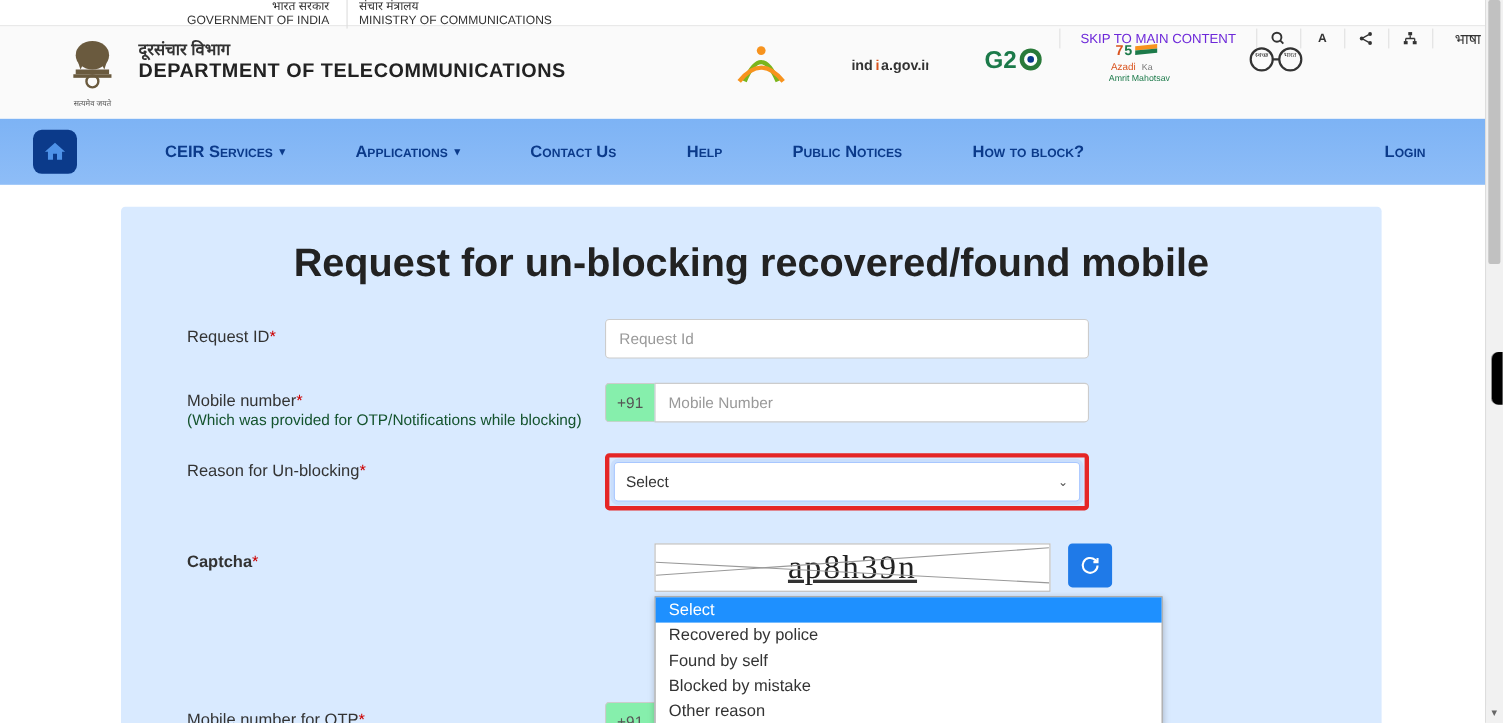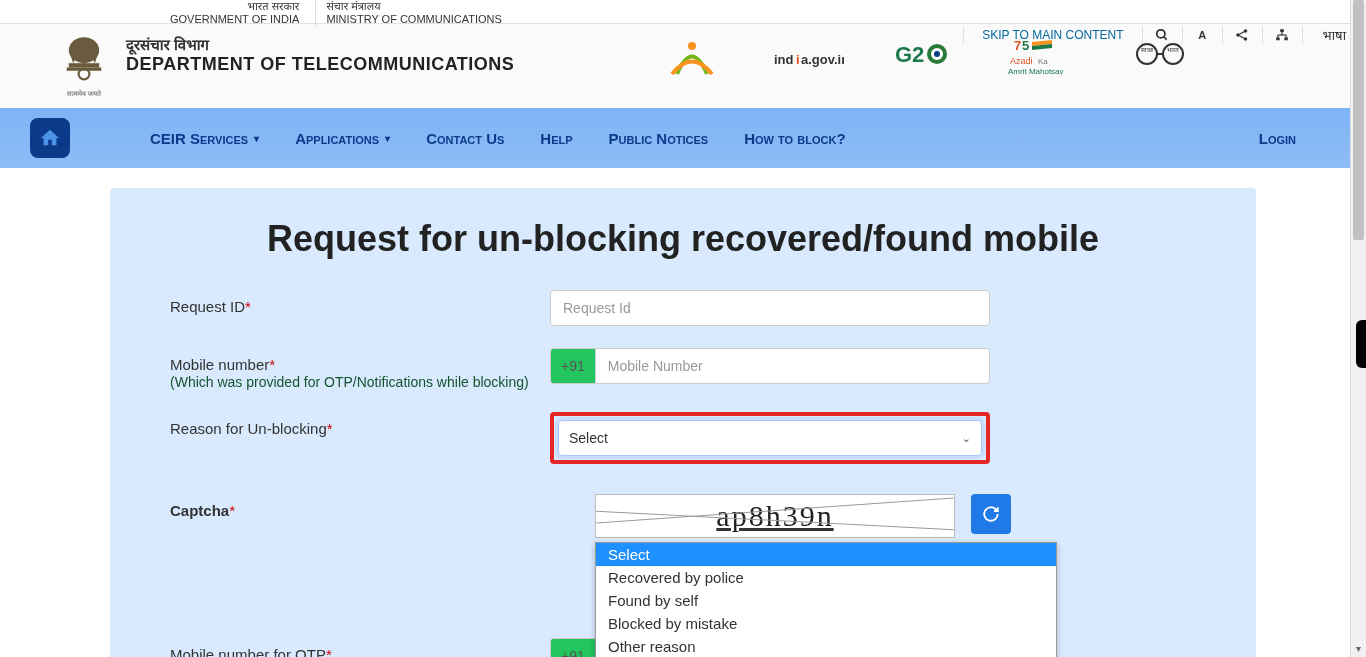--- a/index.html
+++ b/index.html
@@ -4,55 +4,55 @@
 <style>
 * { margin: 0; padding: 0; box-sizing: border-box; }
 body { font-family: "Segoe UI", Arial, sans-serif; background: #fff; color: #333; }
 
 
 .topbar { display: flex; align-items: stretch; border-bottom: 1px solid #e0e0e0; height: 24px; font-size: 11px; flex-direction: column; }
 .topbar-left { display: flex; align-items: center; gap: 16px; padding-left: 170px; }
 .topbar-left .gov-block { display: flex; flex-direction: column; align-items: flex-end; line-height: 1.2; }
 .topbar-left .min-block { display: flex; flex-direction: column; align-items: flex-start; line-height: 1.2; padding-left: 10px; border-left: 1px solid #ddd; }
 .topbar-right { margin-left: auto; display: flex; align-items: stretch; }
-.skip-link { display: flex; align-items: center; padding: 0 18px; font-size: 12px; color: #0369a1; border-left: 1px solid #e0e0e0; border-right: 1px solid #e0e0e0; }
+.skip-link { display: flex; align-items: center; padding: 0 18px; font-size: 12px; color: #6d28d9; border-left: 1px solid #e0e0e0; border-right: 1px solid #e0e0e0; }
 .icon-btn { width: 40px; display: flex; align-items: center; justify-content: center; border-right: 1px solid #e0e0e0; cursor: pointer; font-weight: bold; }
 .lang-btn { padding: 0 20px; display: flex; align-items: center; font-size: 13px; cursor: pointer; }
 
 
 .header { display: flex; align-items: flex-start; padding: 10px 40px 10px 56px; background: #fafafa; }
 .emblem { width: 56px; height: 64px; margin-right: 14px; display: flex; flex-direction: column; align-items: center; justify-content: center; }
 .emblem svg { width: 46px; height: 52px; }
 .emblem-sub { font-size: 7px; color: #555; margin-top: 2px; }
 .dept-title .hindi { font-size: 15px; font-weight: 600; color: #333; }
 .dept-title .english { font-size: 18px; font-weight: 700; color: #222; letter-spacing: 0.5px; }
 .header-logos { margin-left: auto; display: flex; align-items: center; gap: 45px; padding-right: 130px; }
 .logo-box { width: 72px; height: 48px; display: flex; align-items: center; justify-content: center; }
 
 
 .nav { background: linear-gradient(#7db3f5, #8ebdf7); display: flex; align-items: center; padding: 0 30px; height: 60px; font-variant-caps: small-caps; }
 .home-btn { width: 40px; height: 40px; background: #0b3a8a; border-radius: 8px; display: flex; align-items: center; justify-content: center; cursor: pointer; }
-.nav-items { display: flex; gap: 36px; margin-left: 80px; text-align: center; }
+.nav-items { display: flex; gap: 64px; margin-left: 80px; text-align: center; }
 .nav-item { color: #0b3a8a; font-weight: 700; font-size: 15px; cursor: pointer; display: flex; align-items: center; gap: 6px; }
 .nav-login { margin-left: auto; color: #0b3a8a; font-weight: 700; font-size: 15px; cursor: pointer; padding-right: 40px; }
 .chev { font-size: 10px; }
 
 
 .page { padding: 20px 110px; }
 .form-card { background: #d9eaff; border-radius: 4px; padding: 20px 60px 40px; }
 .form-title { text-align: center; font-size: 36px; font-weight: 600; color: #222; margin: 10px 0 30px; }
 .form-row { display: flex; align-items: flex-start; margin-bottom: 22px; }
 .form-label { width: 380px; font-size: 15px; color: #333; padding-top: 8px; }
 .form-label .req { color: #c00; }
 .form-label .hint { font-size: 14px; color: #14532d; }
 .form-control-col { flex: 1; max-width: 440px; position: relative; }
 .text-input { width: 100%; height: 36px; border: 1px solid #ccc; border-radius: 4px; padding: 0 12px; font-size: 14px; background: #fff; }
 .text-input::placeholder { color: #999; }
 .input-group { display: flex; }
-.input-prefix { background: #22c55e; border: 1px solid #ccc; border-right: none; border-radius: 4px 0 0 4px; padding: 0 10px; display: flex; align-items: center; font-size: 14px; color: #555; }
+.input-prefix { background: #86efac; border: 1px solid #ccc; border-right: none; border-radius: 4px 0 0 4px; padding: 0 10px; display: flex; align-items: center; font-size: 14px; color: #555; }
 .input-group .text-input { border-radius: 0 4px 4px 0; }
 
 
 .select-wrap { position: relative; }
 .select-highlight { border: 4px solid #e52626; border-radius: 4px; padding: 4px; }
 .select-box { width: 100%; height: 36px; border: 1px solid #a8c7ff; border-radius: 4px; padding: 0 10px; font-size: 14px; background: #fff; display: flex; align-items: center; justify-content: space-between; cursor: pointer; box-shadow: 0 0 0 3px #c9defc; }
 .select-box .arrow { font-size: 11px; color: #555; }
 
 
 .captcha-row { display: flex; gap: 16px; align-items: flex-start; }

